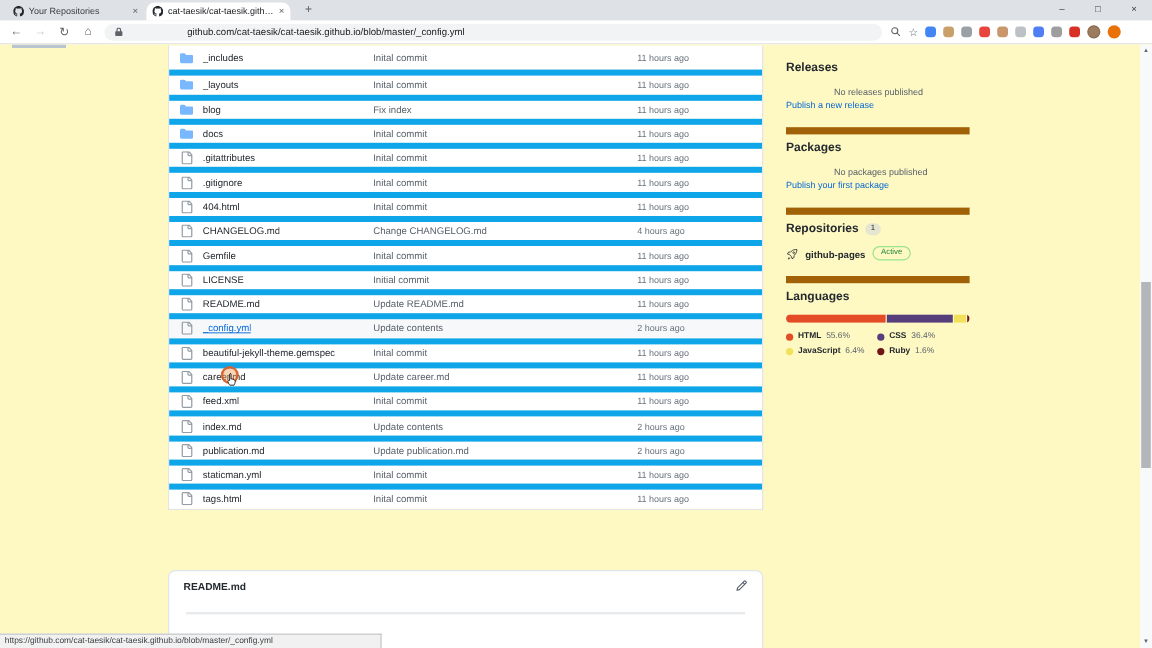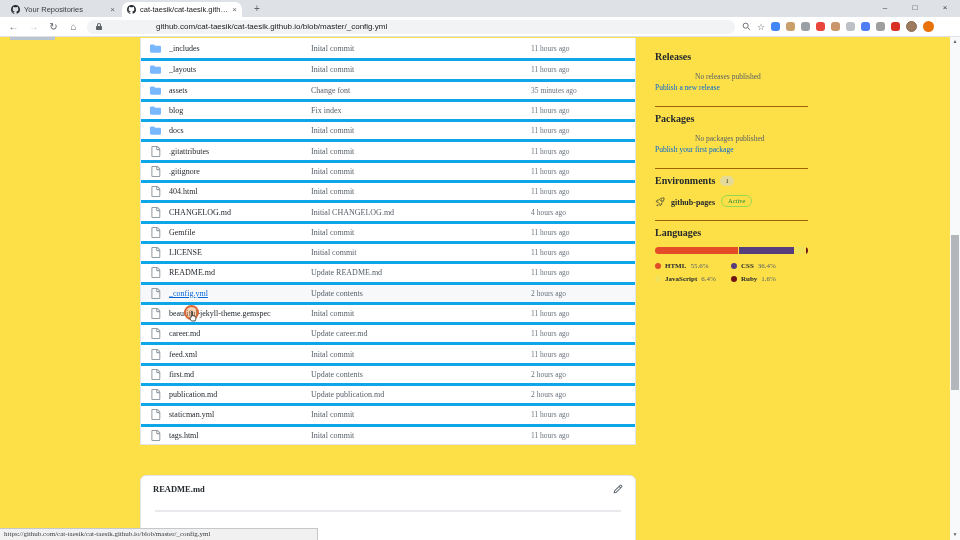--- a/index.html
+++ b/index.html
@@ -29,28 +29,28 @@
   .omnibox { flex:1; height:14px; background:#f1f3f4; border-radius:7px;
              display:flex; align-items:center; padding:0 8px; gap:5px; max-width:648px; }
   .omnibox .url { font-size:8px; color:#202124; white-space:nowrap; overflow:hidden;margin-left:48px; }
   .actions { display:flex; align-items:center; gap:6px; }
   .actions .glyph { font-size:9px; color:#5f6368; }
   .ext-dot { width:9px; height:9px; border-radius:3px; display:inline-block; }
   .avatar { width:11px; height:11px; border-radius:50%; background:#9c7b5e; border:1px solid #8a6a50; }
   .menu-dot { width:11px; height:11px; border-radius:50%; background:#e8710a; }
 
   
-  .content { position:relative; height:503px; background:#fde047; overflow:hidden;font-family:Liberation Serif, serif; }
+  .content { position:relative; height:503px; background:#fef9c3; overflow:hidden; }
   .sliver { position:absolute; left:10px; top:0; width:45px; height:3px; background:#b9c5d0; }
 
   
   .file-table { position:absolute; left:140px; top:1px; width:496px;
                 border-left:1px solid #e1e4e8; border-right:1px solid #e1e4e8;
                 border-bottom:1px solid #e1e4e8; }
-  .file-row { display:flex; align-items:center; height:20.3px; border-top:3px solid #0ea5e9;
+  .file-row { display:flex; align-items:center; height:20.3px; border-top:5px solid #0ea5e9;
               font-size:8px; background:#fff; }
   .file-row:first-child { border-top:none; }
   .file-row.hl { background:#f6f8fa; }
   .cell-name { width:170px; padding-left:9px; display:flex; align-items:center; gap:8px; }
   .row-icon { width:11px; height:11px; flex:0 0 auto; display:flex; align-items:center; }
   .row-icon svg { width:11px; height:11px; }
   .f-name { color:#24292e; white-space:nowrap; overflow:hidden; text-overflow:ellipsis; }
   .file-row.hl .f-name { color:#0366d6; text-decoration:underline; }
   .f-msg { flex:1; color:#586069; white-space:nowrap; overflow:hidden; text-overflow:ellipsis; }
   .f-time { width:104px; padding-right:8px; text-align:left; color:#6a737d; font-size:7.5px; }
@@ -59,21 +59,21 @@
   .readme-box { position:absolute; left:140px; top:438px; width:496px; height:110px;
                 border:1px solid #e1e4e8; border-radius:6px 6px 0 0; background:#fff; }
   .readme-head { height:26px; display:flex; align-items:center; justify-content:space-between;
                  padding:0 12px; }
   .readme-title { font-size:8.5px; font-weight:bold; color:#24292e; }
   .pencil svg { width:10px; height:10px; }
   .readme-hr { margin:8px 14px 0 14px; border-top:2px solid #e8eaee; }
 
   
   .sidebar { position:absolute; left:655px; top:8px; width:153px; font-size:7.5px; color:#586069; }
-  .sb-section { padding:6px 0 13px 0; border-bottom:1px solid #a16207; }
+  .sb-section { padding:6px 0 13px 0; border-bottom:6px solid #a16207; }
   .sb-section.last { border-bottom:none; }
   .sb-head { font-size:10px; font-weight:600; color:#24292e; margin-bottom:9px;
              display:flex; align-items:center; gap:5px; }
   .sb-line { line-height:11px;margin-left:40px; }
   .sb-link { color:#0366d6; line-height:11px; }
   .counter { background:rgba(209,213,218,.55); color:#24292e; font-size:6.5px; font-weight:normal;
              border-radius:8px; padding:1px 5px; line-height:8px; }
   .env-row { display:flex; align-items:flex-end; gap:6px; margin-top:4px; }
   .env-row svg { width:10px; height:10px; }
   .env-name { font-weight:600; color:#24292e; font-size:8px; }
@@ -192,53 +192,41 @@
                   <path fill="#79b8ff" d="M1.75 2A1.75 1.75 0 0 0 0 3.75v8.5C0 13.216.784 14 1.75 14h12.5A1.75 1.75 0 0 0 16 12.25v-6.5A1.75 1.75 0 0 0 14.25 4H7.5a.25.25 0 0 1-.2-.1l-.9-1.2A1.75 1.75 0 0 0 5 2H1.75z"></path>
                 </svg>
               </span>
       <span class="f-name">_layouts</span>
     </div>
     <span class="f-msg">Inital commit</span>
     <span class="f-time">11 hours ago</span>
   </div>
 
 
+
   <div class="file-row">
     <div class="cell-name">
       <span class="row-icon">
                 <svg viewBox="0 0 16 16">
                   <path fill="#79b8ff" d="M1.75 2A1.75 1.75 0 0 0 0 3.75v8.5C0 13.216.784 14 1.75 14h12.5A1.75 1.75 0 0 0 16 12.25v-6.5A1.75 1.75 0 0 0 14.25 4H7.5a.25.25 0 0 1-.2-.1l-.9-1.2A1.75 1.75 0 0 0 5 2H1.75z"></path>
                 </svg>
               </span>
-      <span class="f-name">assets</span>
-    </div>
-    <span class="f-msg">Change font</span>
-    <span class="f-time">35 minutes ago</span>
+      <span class="f-name">blog</span>
+    </div>
+    <span class="f-msg">Fix index</span>
+    <span class="f-time">11 hours ago</span>
   </div>
 
   <div class="file-row">
     <div class="cell-name">
       <span class="row-icon">
                 <svg viewBox="0 0 16 16">
                   <path fill="#79b8ff" d="M1.75 2A1.75 1.75 0 0 0 0 3.75v8.5C0 13.216.784 14 1.75 14h12.5A1.75 1.75 0 0 0 16 12.25v-6.5A1.75 1.75 0 0 0 14.25 4H7.5a.25.25 0 0 1-.2-.1l-.9-1.2A1.75 1.75 0 0 0 5 2H1.75z"></path>
                 </svg>
               </span>
-      <span class="f-name">blog</span>
-    </div>
-    <span class="f-msg">Fix index</span>
-    <span class="f-time">11 hours ago</span>
-  </div>
-
-  <div class="file-row">
-    <div class="cell-name">
-      <span class="row-icon">
-                <svg viewBox="0 0 16 16">
-                  <path fill="#79b8ff" d="M1.75 2A1.75 1.75 0 0 0 0 3.75v8.5C0 13.216.784 14 1.75 14h12.5A1.75 1.75 0 0 0 16 12.25v-6.5A1.75 1.75 0 0 0 14.25 4H7.5a.25.25 0 0 1-.2-.1l-.9-1.2A1.75 1.75 0 0 0 5 2H1.75z"></path>
-                </svg>
-              </span>
       <span class="f-name">docs</span>
     </div>
     <span class="f-msg">Inital commit</span>
     <span class="f-time">11 hours ago</span>
   </div>
 
   <div class="file-row">
     <div class="cell-name">
       <span class="row-icon">
                 <svg viewBox="0 0 16 16">
@@ -279,21 +267,21 @@
 
   <div class="file-row">
     <div class="cell-name">
       <span class="row-icon">
                 <svg viewBox="0 0 16 16">
                   <path fill="#959da5" d="M2 1.75C2 .784 2.784 0 3.75 0h6.586c.464 0 .909.184 1.237.513l2.914 2.914c.329.328.513.773.513 1.237v9.586A1.75 1.75 0 0 1 13.25 16h-9.5A1.75 1.75 0 0 1 2 14.25V1.75zm1.75-.25a.25.25 0 0 0-.25.25v12.5c0 .138.112.25.25.25h9.5a.25.25 0 0 0 .25-.25V6h-2.75A1.75 1.75 0 0 1 9 4.25V1.5H3.75zm6.75.062V4.25c0 .138.112.25.25.25h2.688l-2.938-2.938z"></path>
                 </svg>
               </span>
       <span class="f-name">CHANGELOG.md</span>
     </div>
-    <span class="f-msg">Initial CHANGELOG.md</span>
+    <span class="f-msg">Change CHANGELOG.md</span>
     <span class="f-time">4 hours ago</span>
   </div>
 
   <div class="file-row">
     <div class="cell-name">
       <span class="row-icon">
                 <svg viewBox="0 0 16 16">
                   <path fill="#959da5" d="M2 1.75C2 .784 2.784 0 3.75 0h6.586c.464 0 .909.184 1.237.513l2.914 2.914c.329.328.513.773.513 1.237v9.586A1.75 1.75 0 0 1 13.25 16h-9.5A1.75 1.75 0 0 1 2 14.25V1.75zm1.75-.25a.25.25 0 0 0-.25.25v12.5c0 .138.112.25.25.25h9.5a.25.25 0 0 0 .25-.25V6h-2.75A1.75 1.75 0 0 1 9 4.25V1.5H3.75zm6.75.062V4.25c0 .138.112.25.25.25h2.688l-2.938-2.938z"></path>
                 </svg>
               </span>
@@ -381,21 +369,21 @@
     <span class="f-time">11 hours ago</span>
   </div>
 
   <div class="file-row">
     <div class="cell-name">
       <span class="row-icon">
                 <svg viewBox="0 0 16 16">
                   <path fill="#959da5" d="M2 1.75C2 .784 2.784 0 3.75 0h6.586c.464 0 .909.184 1.237.513l2.914 2.914c.329.328.513.773.513 1.237v9.586A1.75 1.75 0 0 1 13.25 16h-9.5A1.75 1.75 0 0 1 2 14.25V1.75zm1.75-.25a.25.25 0 0 0-.25.25v12.5c0 .138.112.25.25.25h9.5a.25.25 0 0 0 .25-.25V6h-2.75A1.75 1.75 0 0 1 9 4.25V1.5H3.75zm6.75.062V4.25c0 .138.112.25.25.25h2.688l-2.938-2.938z"></path>
                 </svg>
               </span>
-      <span class="f-name">first.md</span>
+      <span class="f-name">index.md</span>
     </div>
     <span class="f-msg">Update contents</span>
     <span class="f-time">2 hours ago</span>
   </div>
 
   <div class="file-row">
     <div class="cell-name">
       <span class="row-icon">
                 <svg viewBox="0 0 16 16">
                   <path fill="#959da5" d="M2 1.75C2 .784 2.784 0 3.75 0h6.586c.464 0 .909.184 1.237.513l2.914 2.914c.329.328.513.773.513 1.237v9.586A1.75 1.75 0 0 1 13.25 16h-9.5A1.75 1.75 0 0 1 2 14.25V1.75zm1.75-.25a.25.25 0 0 0-.25.25v12.5c0 .138.112.25.25.25h9.5a.25.25 0 0 0 .25-.25V6h-2.75A1.75 1.75 0 0 1 9 4.25V1.5H3.75zm6.75.062V4.25c0 .138.112.25.25.25h2.688l-2.938-2.938z"></path>
@@ -453,21 +441,21 @@
         <div class="sb-line">No releases published</div>
         <div class="sb-link">Publish a new release</div>
       </div>
       <div class="sb-section">
         <div class="sb-head">Packages</div>
         <div class="sb-line">No packages published</div>
         <div class="sb-link">Publish your first package</div>
       </div>
       <div class="sb-section">
         <div class="sb-head">
-          <span>Environments</span>
+          <span>Repositories</span>
           <span class="counter">1</span>
         </div>
         <div class="env-row">
           <svg viewBox="0 0 16 16">
               <path d="M14.5 1.5c.1 2.8-1 5.3-2.8 7.1l-1 .9v2.6l-2.6 1.6-.8-2.7-2.7-2.7-2.7-.8 1.6-2.6h2.6l.9-1C8.8 2.1 11.3 1.4 14.5 1.5z" fill="none" stroke="#24292e" stroke-width="1.1"></path>
               <circle cx="10.3" cy="5.7" r="1.2" fill="none" stroke="#24292e" stroke-width="1"></circle>
               <path d="M4.3 11.7c-.8.8-1.2 2.5-1.2 2.5s1.7-.4 2.5-1.2" fill="none" stroke="#24292e" stroke-width="1.1"></path>
             </svg>
           <span class="env-name">github-pages</span>
           <span class="badge-active">Active</span>

